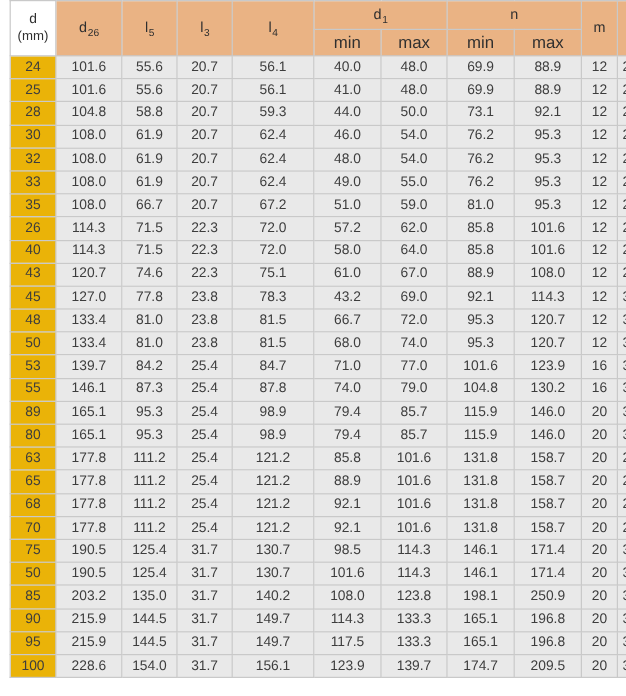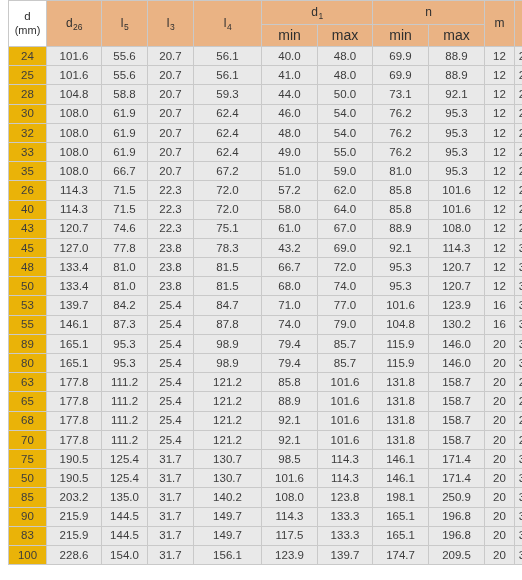--- a/index.html
+++ b/index.html
@@ -454,21 +454,21 @@
           <td>31.7</td>
           <td>149.7</td>
           <td>114.3</td>
           <td>133.3</td>
           <td>165.1</td>
           <td>196.8</td>
           <td>20</td>
           <td>30.2</td>
         </tr>
         <tr>
-          <td class="col-d">83</td>
+          <td class="col-d">95</td>
           <td>215.9</td>
           <td>144.5</td>
           <td>31.7</td>
           <td>149.7</td>
           <td>117.5</td>
           <td>133.3</td>
           <td>165.1</td>
           <td>196.8</td>
           <td>20</td>
           <td>30.2</td>

